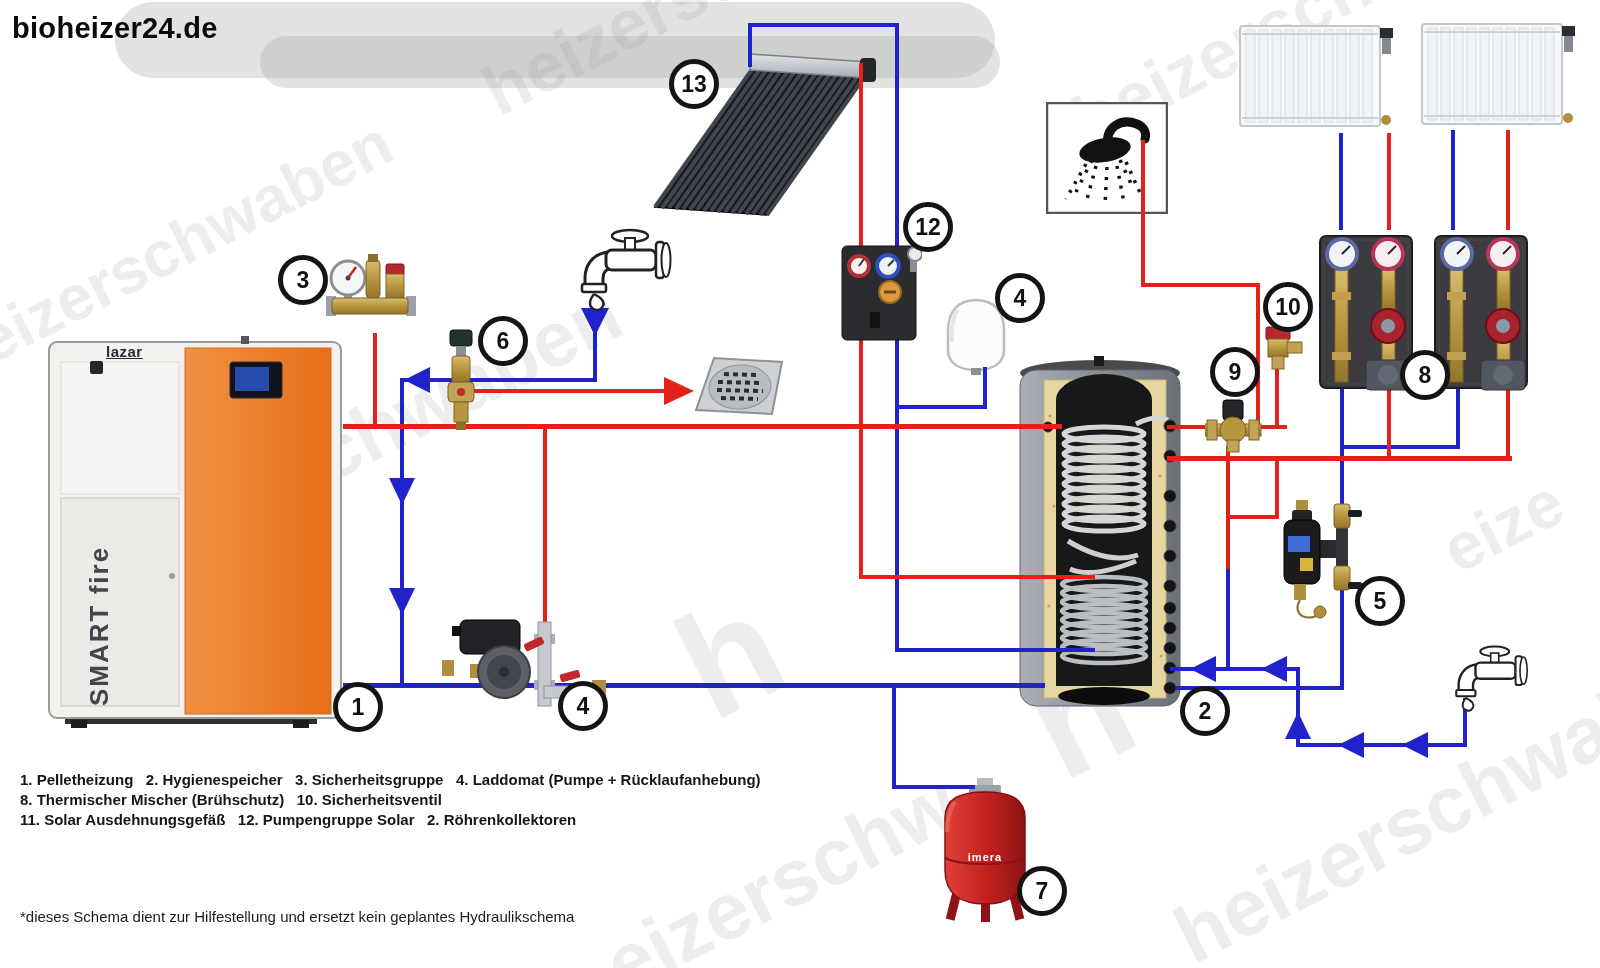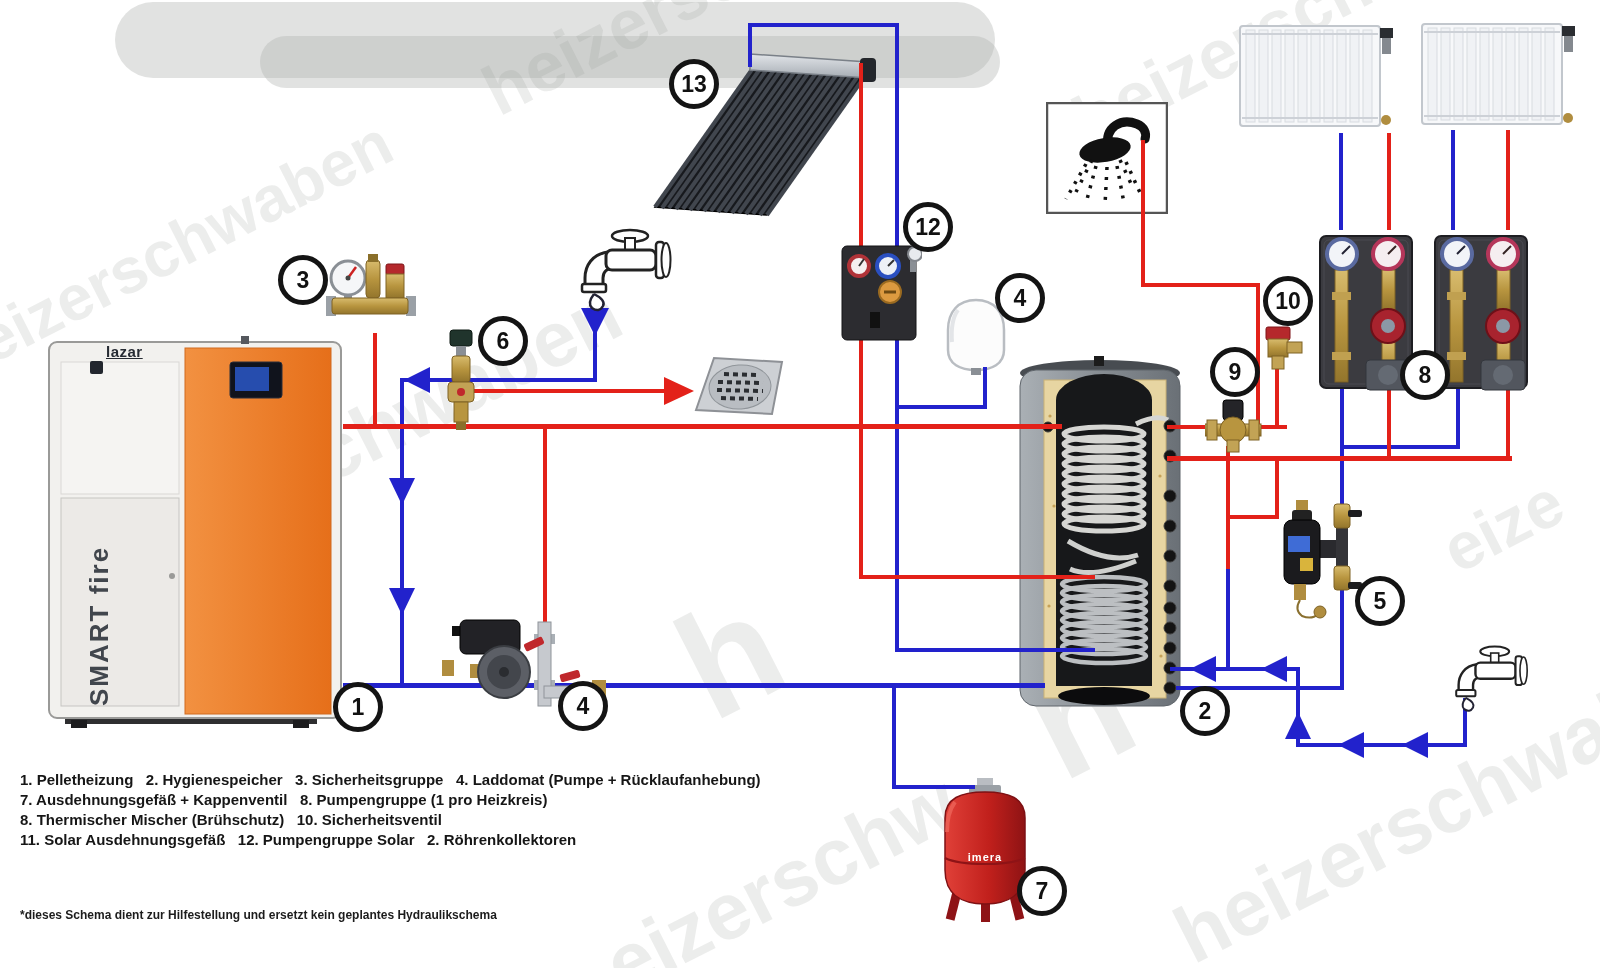--- a/index.html
+++ b/index.html
@@ -12,21 +12,21 @@
   .pr{background:#e32119;}
   .pb{background:#2222cc;}
   .ar{position:absolute;width:0;height:0;}
   .marker{position:absolute;width:40px;height:40px;border:5px solid #141414;border-radius:50%;
           background:#fff;display:flex;align-items:center;justify-content:center;
           font-size:23px;font-weight:600;color:#111;}
   .cmp{position:absolute;}
   #brand-title{position:absolute;left:12px;top:12px;font-size:29px;font-weight:700;color:#0a0a0a;letter-spacing:.3px;}
   .legend{position:absolute;left:20px;top:770px;color:#161616;font-size:15px;font-weight:600;}
   .legend-line{white-space:pre;line-height:20px;}
-  #footnote{position:absolute;left:20px;top:908px;font-size:12px;font-weight:700;color:#1c1c1c;}
+  #footnote{position:absolute;left:20px;top:908px;font-size:15px;font-weight:400;color:#1c1c1c;}
   #lazar-label{position:absolute;left:106px;top:343px;font-size:15px;font-weight:700;color:#262b33;letter-spacing:.5px;text-decoration:underline;}
   #lazar-sq{position:absolute;left:90px;top:361px;width:13px;height:13px;background:#22262e;border-radius:2px;}
   #smartfire-label{position:absolute;left:84px;top:706px;font-size:26px;font-weight:700;color:#41464d;
                    letter-spacing:2px;transform:rotate(-90deg);transform-origin:0 0;white-space:nowrap;}
   #imera-label{position:absolute;left:945px;top:851px;width:80px;text-align:center;font-size:11px;
                font-weight:700;color:#fff;letter-spacing:1px;}
 </style>
 </head>
 <body>
 
@@ -425,40 +425,40 @@
     <ellipse cx="52" cy="8" rx="18" ry="6" fill="#fff" stroke="#222" stroke-width="2.5"></ellipse>
     <rect x="47" y="10" width="10" height="12" fill="#fff" stroke="#222" stroke-width="2"></rect>
     <path d="M30,24 C14,26 7,38 7,50 L7,58 L25,58 L25,50 C25,43 30,40 36,40" fill="#fff" stroke="#222" stroke-width="3"></path>
     <rect x="28" y="22" width="50" height="20" rx="6" fill="#fff" stroke="#222" stroke-width="3"></rect>
     <rect x="78" y="14" width="8" height="36" rx="3" fill="#fff" stroke="#222" stroke-width="2.5"></rect>
     <ellipse cx="88" cy="32" rx="4.5" ry="17" fill="#fff" stroke="#222" stroke-width="2"></ellipse>
     <rect x="4" y="56" width="24" height="8" rx="2" fill="#fff" stroke="#222" stroke-width="2.5"></rect>
     <path d="M16,66 q-7,9 -2,14 q7,5 11,-2 q3,-6 -9,-12" fill="#fff" stroke="#223" stroke-width="2.5"></path>
   </svg>
 
+  <div id="brand-title">bioheizer24.de</div>
   <div id="lazar-sq"></div>
   <div id="lazar-label">lazar</div>
   <div id="smartfire-label">SMART fire</div>
   <div id="imera-label">imera</div>
 
   <div class="marker" style="left:333px;top:682px">1</div>
   <div class="marker" style="left:1180px;top:686px">2</div>
   <div class="marker" style="left:278px;top:255px">3</div>
   <div class="marker" style="left:558px;top:681px">4</div>
   <div class="marker" style="left:1355px;top:576px">5</div>
   <div class="marker" style="left:478px;top:316px">6</div>
   <div class="marker" style="left:1017px;top:866px">7</div>
   <div class="marker" style="left:1400px;top:350px">8</div>
   <div class="marker" style="left:1210px;top:347px">9</div>
-  <div class="marker" style="left:1263px;top:276px">10</div>
+  <div class="marker" style="left:1263px;top:282px">10</div>
   <div class="marker" style="left:995px;top:273px">4</div>
   <div class="marker" style="left:903px;top:202px">12</div>
   <div class="marker" style="left:669px;top:59px">13</div>
 
   <div class="legend">
     <div class="legend-line">1. Pelletheizung   2. Hygienespeicher   3. Sicherheitsgruppe   4. Laddomat (Pumpe + Rücklaufanhebung)</div>
-    <div class="legend-line">7. Ausdehnungsgefäß + Kappenventil   8. Pumpengruppe (1 pro Heizkreis)</div>
     <div class="legend-line">8. Thermischer Mischer (Brühschutz)   10. Sicherheitsventil</div>
     <div class="legend-line">11. Solar Ausdehnungsgefäß   12. Pumpengruppe Solar   2. Röhrenkollektoren</div>
   </div>
   <div id="footnote">*dieses Schema dient zur Hilfestellung und ersetzt kein geplantes Hydraulikschema</div>
 
 </div>
 
 </body></html>

